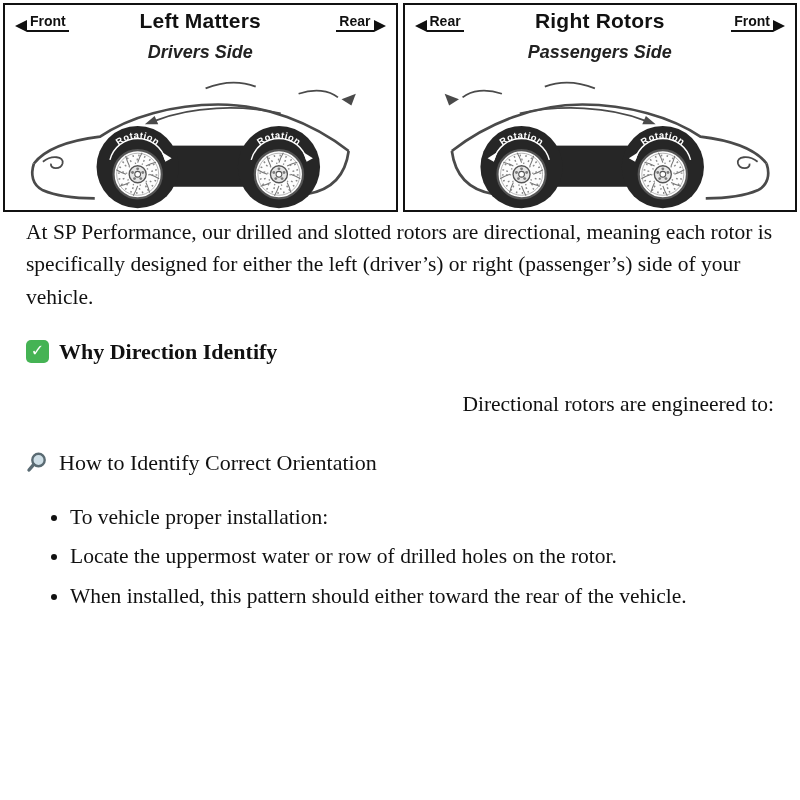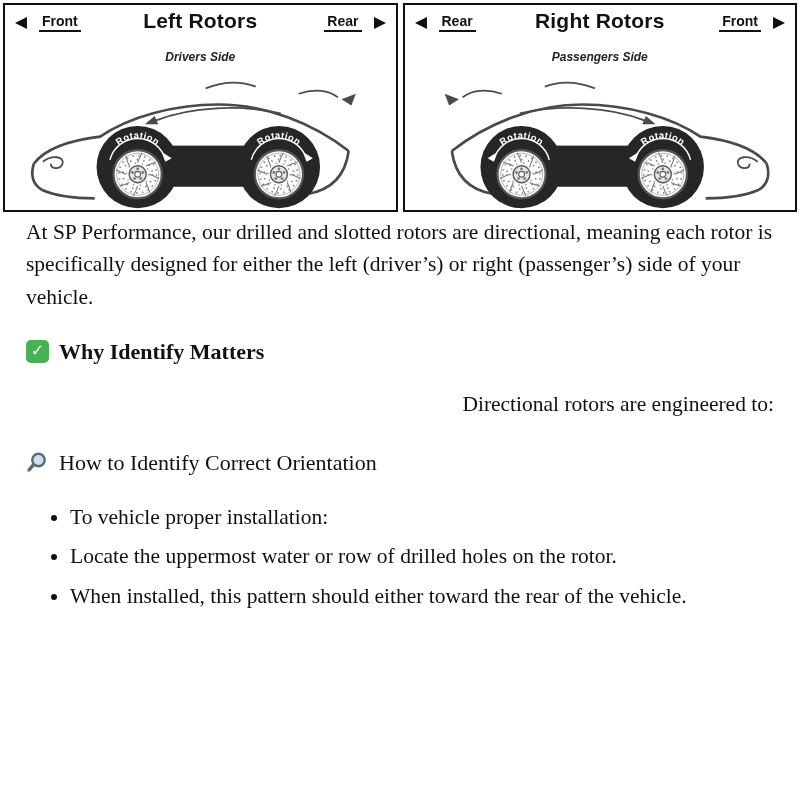--- a/index.html
+++ b/index.html
@@ -7,22 +7,22 @@
         font-family:"Liberation Serif", serif;color:#111;}
 
   
   .diagram{display:flex;gap:5px;padding:3px 3px 0 3px;height:212px;box-sizing:border-box;}
   .panel{flex:1;border:2.5px solid #111;background:#fff;position:relative;
          display:flex;flex-direction:column;box-sizing:border-box;overflow:hidden;}
   .panel-header{position:relative;height:48px;flex:0 0 auto;}
   .panel-titles{position:absolute;left:0;right:0;top:4px;text-align:center;
                 font-family:"Liberation Sans", sans-serif;}
   .panel-title{font-size:21px;font-weight:bold;letter-spacing:.2px;}
-  .panel-subtitle{font-size:12px;font-weight:bold;font-style:italic;color:#222;margin-top:17px;}
-  .dir-label{position:absolute;top:8px;display:flex;align-items:center;gap:12px;
+  .panel-subtitle{font-size:18px;font-weight:bold;font-style:italic;color:#222;margin-top:9px;}
+  .dir-label{position:absolute;top:8px;display:flex;align-items:flex-end;gap:0;
              font-family:"Liberation Sans", sans-serif;font-weight:bold;font-size:14px;}
   .dir-left{left:10px;}
   .dir-right{right:10px;}
   .dir-text{border-bottom:2.5px solid #111;padding:0 3px 1px 3px;}
   .tri{width:0;height:0;border-top:6px solid transparent;border-bottom:6px solid transparent;}
   .tri-left{border-right:12px solid #111;}
   .tri-right{border-left:12px solid #111;}
   .car-box{flex:1;display:flex;align-items:flex-end;justify-content:center;}
   .car-box svg{width:100%;height:152px;display:block;}
 
@@ -118,21 +118,21 @@
 
   <div class="diagram">
 
     <div class="panel">
       <div class="panel-header">
         <div class="dir-label dir-left">
           <div class="tri tri-left"></div>
           <span class="dir-text">Front</span>
         </div>
         <div class="panel-titles">
-          <div class="panel-title">Left Rotors</div>
+          <div class="panel-title">Left Matters</div>
           <div class="panel-subtitle">Drivers Side</div>
         </div>
         <div class="dir-label dir-right">
           <span class="dir-text">Rear</span>
           <div class="tri tri-right"></div>
         </div>
       </div>
       <div class="car-box">
         <svg viewBox="0 0 380 170" preserveAspectRatio="xMidYMax meet">
           <defs>
@@ -186,21 +186,21 @@
   </div>
 
   <div class="content">
 
     <p class="intro">At SP Performance, our drilled and slotted rotors are directional, meaning each rotor is specifically designed for either the left (driver’s) or right (passenger’s) side of your vehicle.</p>
 
     <div class="sec-heading">
       <span class="check-icon">
         <span>✓</span>
       </span>
-      <span>Why Identify Matters</span>
+      <span>Why Direction Identify</span>
     </div>
 
     <p class="lead">Directional rotors are engineered to:</p>
 
 
     <div class="sec-heading plain">
       <svg class="mag-icon" viewBox="0 0 23 23">
         <circle cx="12.5" cy="9" r="6.2" fill="#cfdfe7" stroke="#5a6b73" stroke-width="2.4"></circle>
         <line x1="7.6" y1="13.6" x2="3" y2="19" stroke="#5a6b73" stroke-width="3.4" stroke-linecap="round"></line>
       </svg>

